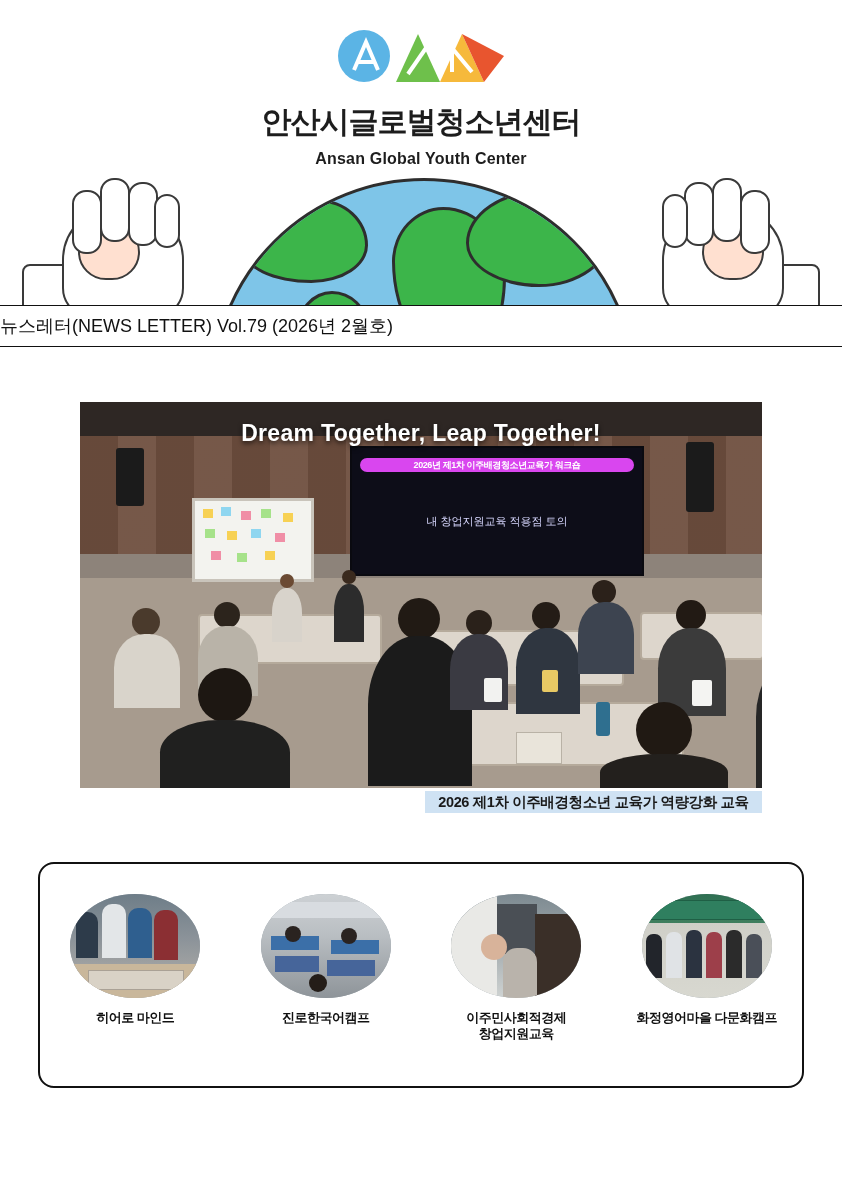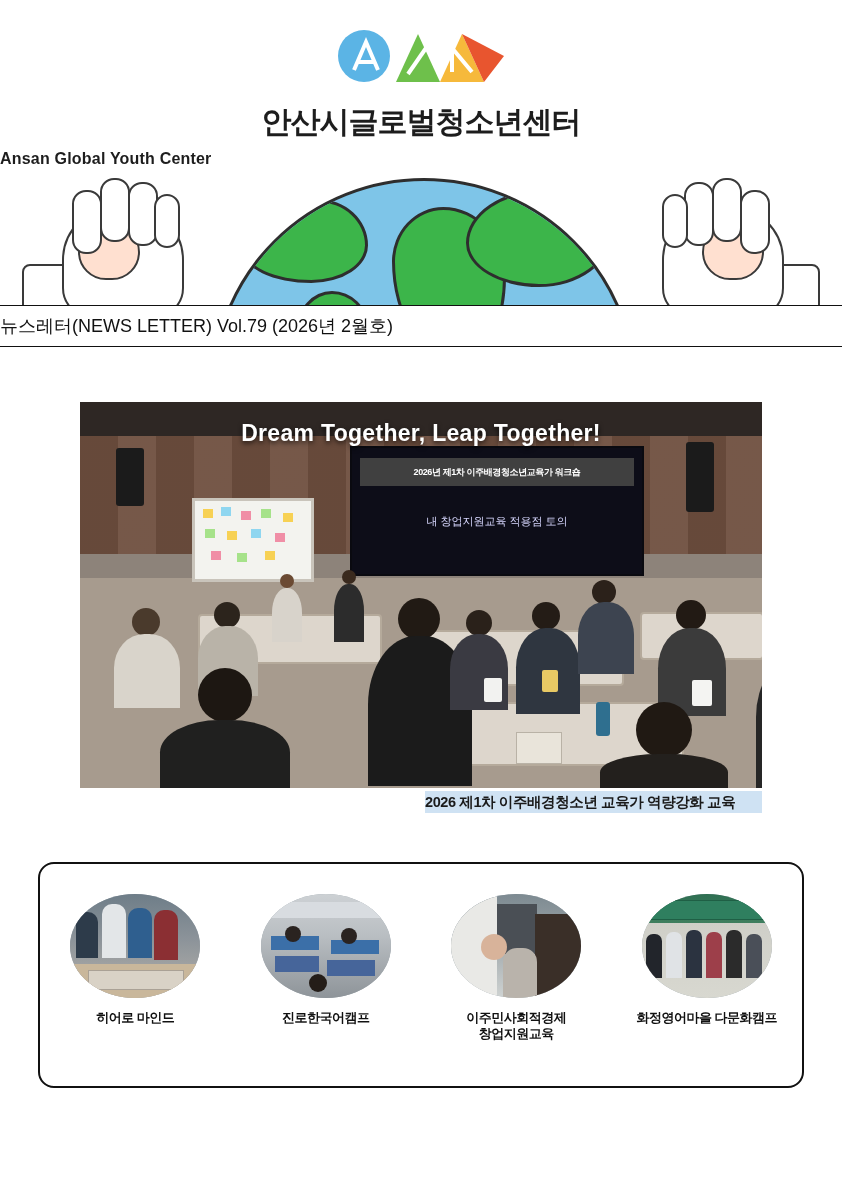--- a/index.html
+++ b/index.html
@@ -124,21 +124,21 @@
     left: 0; right: 0; top: 102px;
     text-align: center;
     font-size: 30px;
     font-weight: bold;
     letter-spacing: -1px;
     color: #1d1d1d;
   }
   .logo-subtitle {
     position: absolute;
     left: 0; right: 0; top: 150px;
-    text-align: left;
+    text-align: center;
     font-size: 16px;
     font-weight: bold;
     color: #1d1d1d;
     letter-spacing: 0.2px;
   }
 
   
   .title-bar {
     position: absolute;
     left: 0; top: 305px;
@@ -180,24 +180,25 @@
     content:"";
     position:absolute; left:0; top:0; width:100%; height:100%;
     background: repeating-linear-gradient(90deg, rgba(0,0,0,0.08) 0 38px, rgba(255,255,255,0.05) 38px 76px);
   }
   .screen {
     position:absolute; left:270px; top:44px; width:290px; height:126px;
     background:#0d0d18;
     border:2px solid #0a0a10;
   }
   .screen-line1 {
-    position:absolute; left:8px; top:10px; right:8px; height:28px;
-    background:#404040; color:#fff; font-size:9px; font-weight:bold;
+    position:absolute; left:8px; top:10px; right:8px; height:14px;
+    background:#d946ef; color:#fff; font-size:9px; font-weight:bold;
     display:flex; align-items:center; justify-content:center;
     letter-spacing:-0.4px;
+    border-radius:7px;
   }
   .screen-line2 {
     position:absolute; left:0; right:0; top:36px;
     text-align:center; color:#ffe14d; font-size:15px; font-weight:bold;
     letter-spacing:1px;
   }
   .screen-line3 {
     position:absolute; left:0; right:0; top:66px;
     text-align:center; color:#d8d8ff; font-size:11px;
   }
@@ -236,20 +237,21 @@
     letter-spacing:0.3px;
   }
 
   .photo-caption {
     position: absolute;
     left: 425px; top: 791px;
     width: 337px; height: 22px;
     background: #cfe2f3;
     display: flex;
     align-items: center;
+    justify-content: center;
   }
   .photo-caption span {
     font-size: 14.5px;
     font-weight: bold;
     color: #1a1a1a;
     letter-spacing: -0.4px;
   }
 
   
   .thumb-panel {

